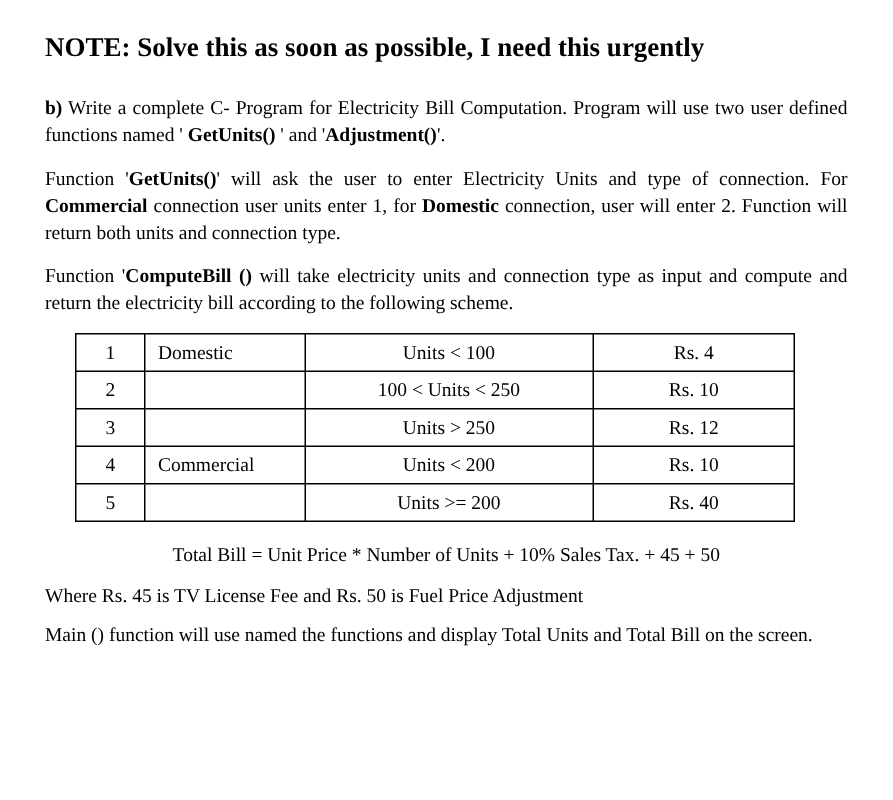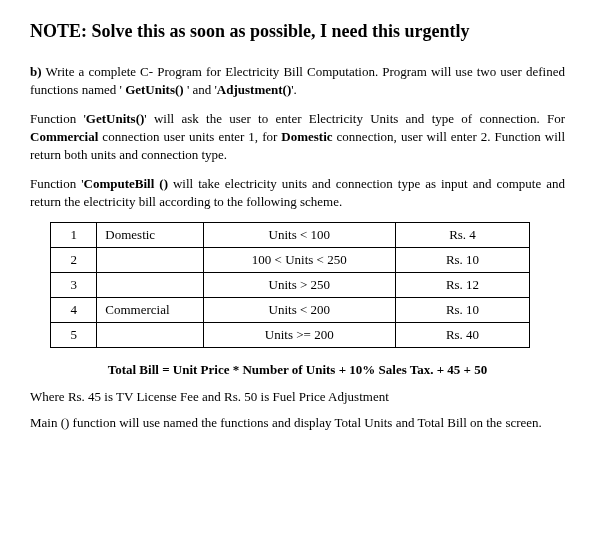--- a/index.html
+++ b/index.html
@@ -46,21 +46,21 @@
   }
   th {
     text-align: left;
     font-weight: bold;
   }
   .col-num { width: 30px; text-align: center; }
   .col-conn { width: 90px; }
   .col-units { width: 180px; text-align: center; }
   .col-price { width: 120px; text-align: center; }
   .formula {
-    font-weight: bold;
+    font-weight: normal;
     text-align: center;
     margin: 6px 0 10px 0;
   }
   .footer-para {
     margin-bottom: 8px;
     line-height: 1.4;
   }
 </style>
 </head>
 <body>

